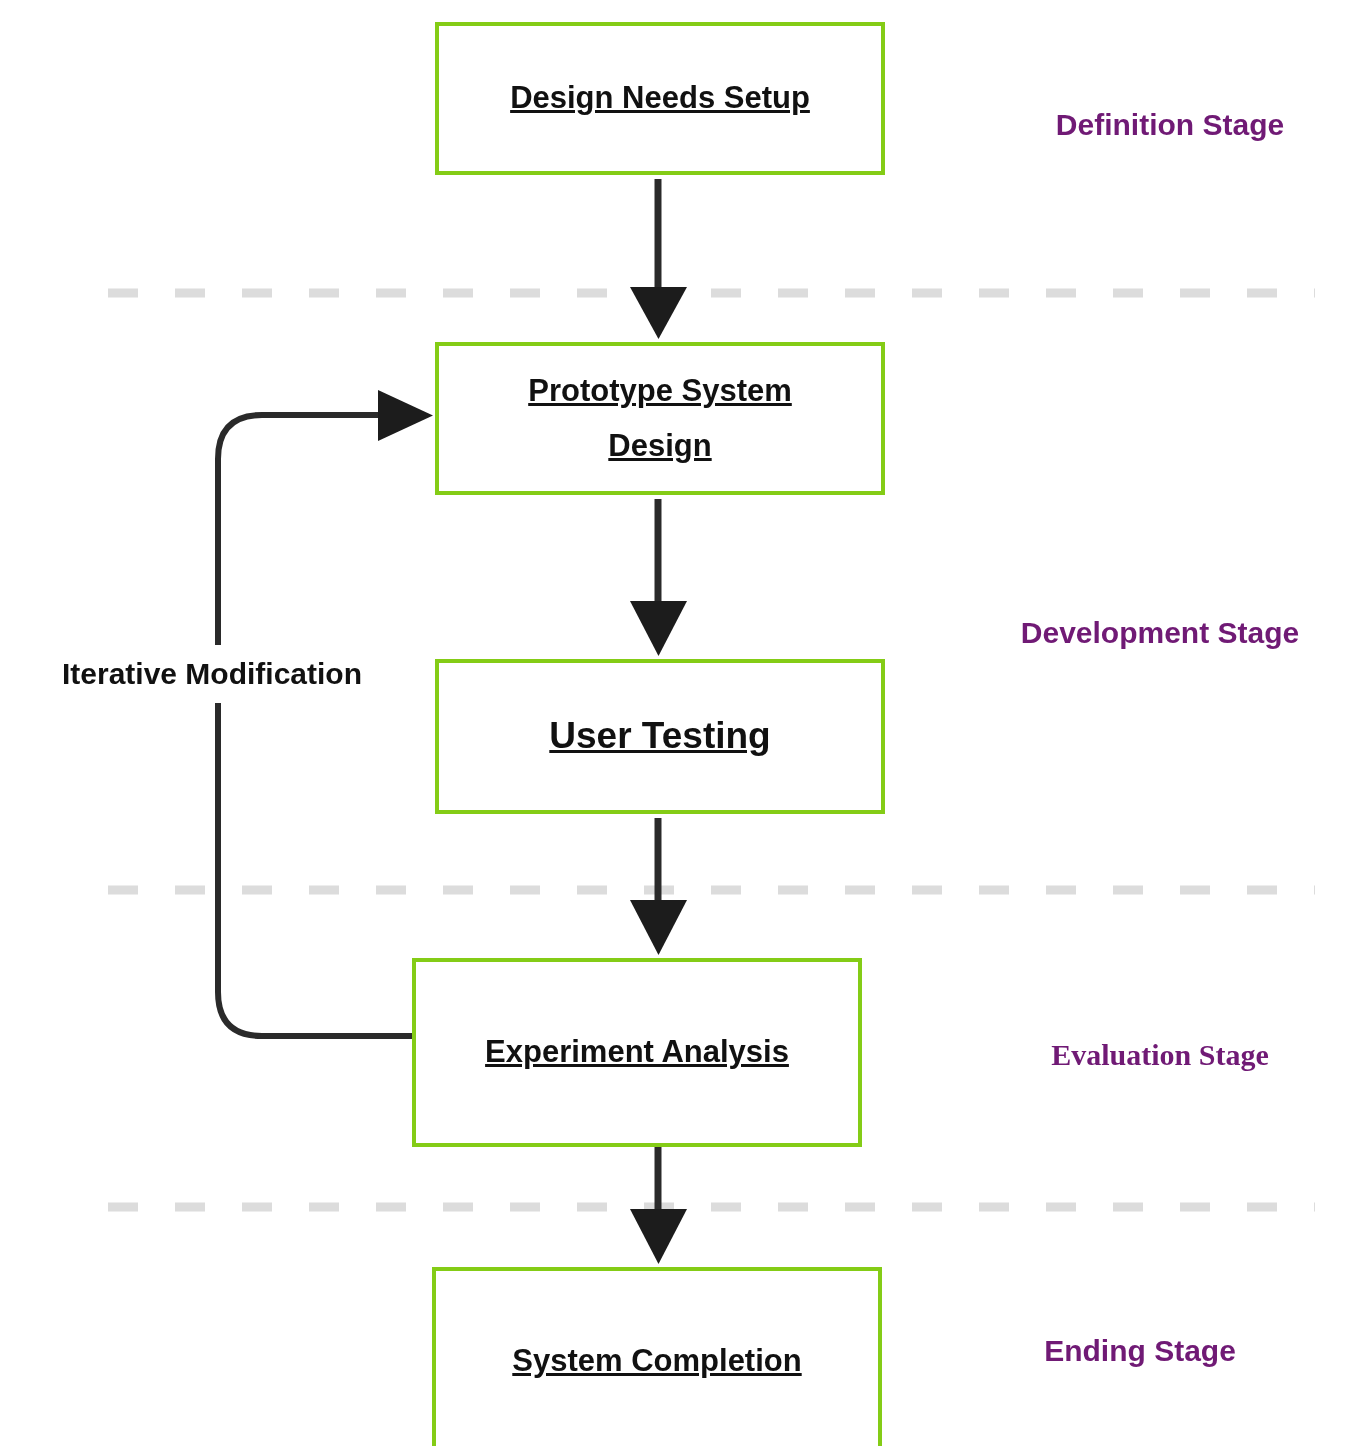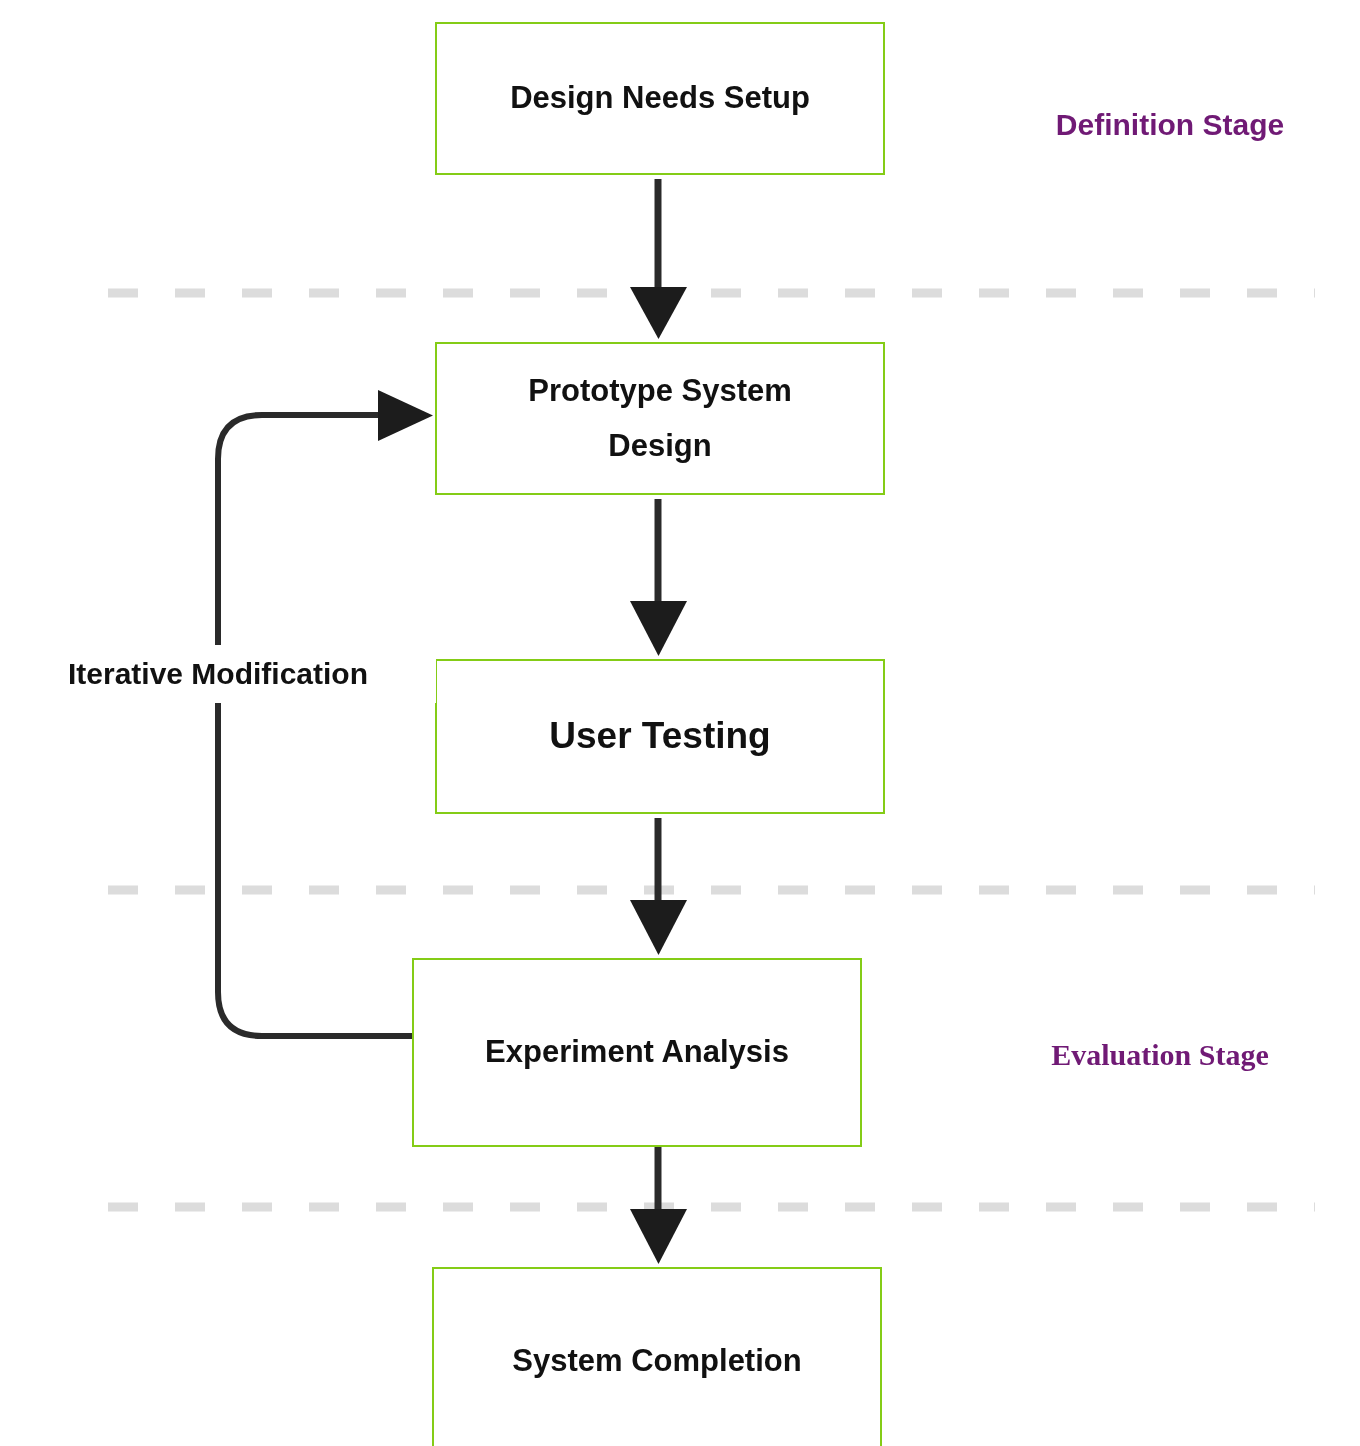--- a/index.html
+++ b/index.html
@@ -20,26 +20,27 @@
     position: absolute;
     left: 0;
     top: 0;
     width: 1360px;
     height: 1446px;
   }
   .node {
     position: absolute;
     width: 450px;
     box-sizing: border-box;
-    border: 2px solid #84cc16;
+    border: 4px solid #84cc16;
     background: #ffffff;
     display: flex;
     align-items: center;
     justify-content: center;
     text-align: center;
+    text-decoration: underline;
   }
   .node .label {
     font-weight: bold;
     font-size: 31px;
     line-height: 1.75;
     color: #111111;
   }
   .node-1 { left: 435px; top: 22px;   height: 153px; }
   .node-2 { left: 435px; top: 342px;  height: 153px; }
   .node-3 { left: 435px; top: 659px;  height: 155px; }
@@ -57,21 +58,21 @@
   }
   .stage-definition  { left: 1000px; top: 108px;  width: 340px; }
   .stage-development { left: 980px;  top: 616px;  width: 360px; }
   .stage-evaluation  { left: 1000px; top: 1038px; width: 320px; font-family: Liberation Serif, serif; }
   .stage-ending      { left: 1000px; top: 1334px; width: 280px; }
   .loop-label {
     position: absolute;
     left: 0px;
     top: 645px;
     width: 420px;
-    padding: 12px 8px;
+    padding: 12px 2px;
     font-weight: bold;
     font-size: 30px;
     text-align: center;
     white-space: nowrap;
     background: #ffffff;
     color: #111111;
   }
 </style>
 </head>
 <body>
@@ -114,17 +115,19 @@
 
   <div class="node node-4">
     <span class="label">Experiment Analysis</span>
   </div>
 
   <div class="node node-5">
     <span class="label">System Completion</span>
   </div>
 
   <div class="stage-label stage-definition">Definition Stage</div>
+  <div class="stage-label stage-development">Development Stage</div>
   <div class="stage-label stage-evaluation">Evaluation Stage</div>
+  <div class="stage-label stage-ending">Ending Stage</div>
 
   <div class="loop-label">Iterative Modification</div>
 
 </div>
 
 </body></html>

